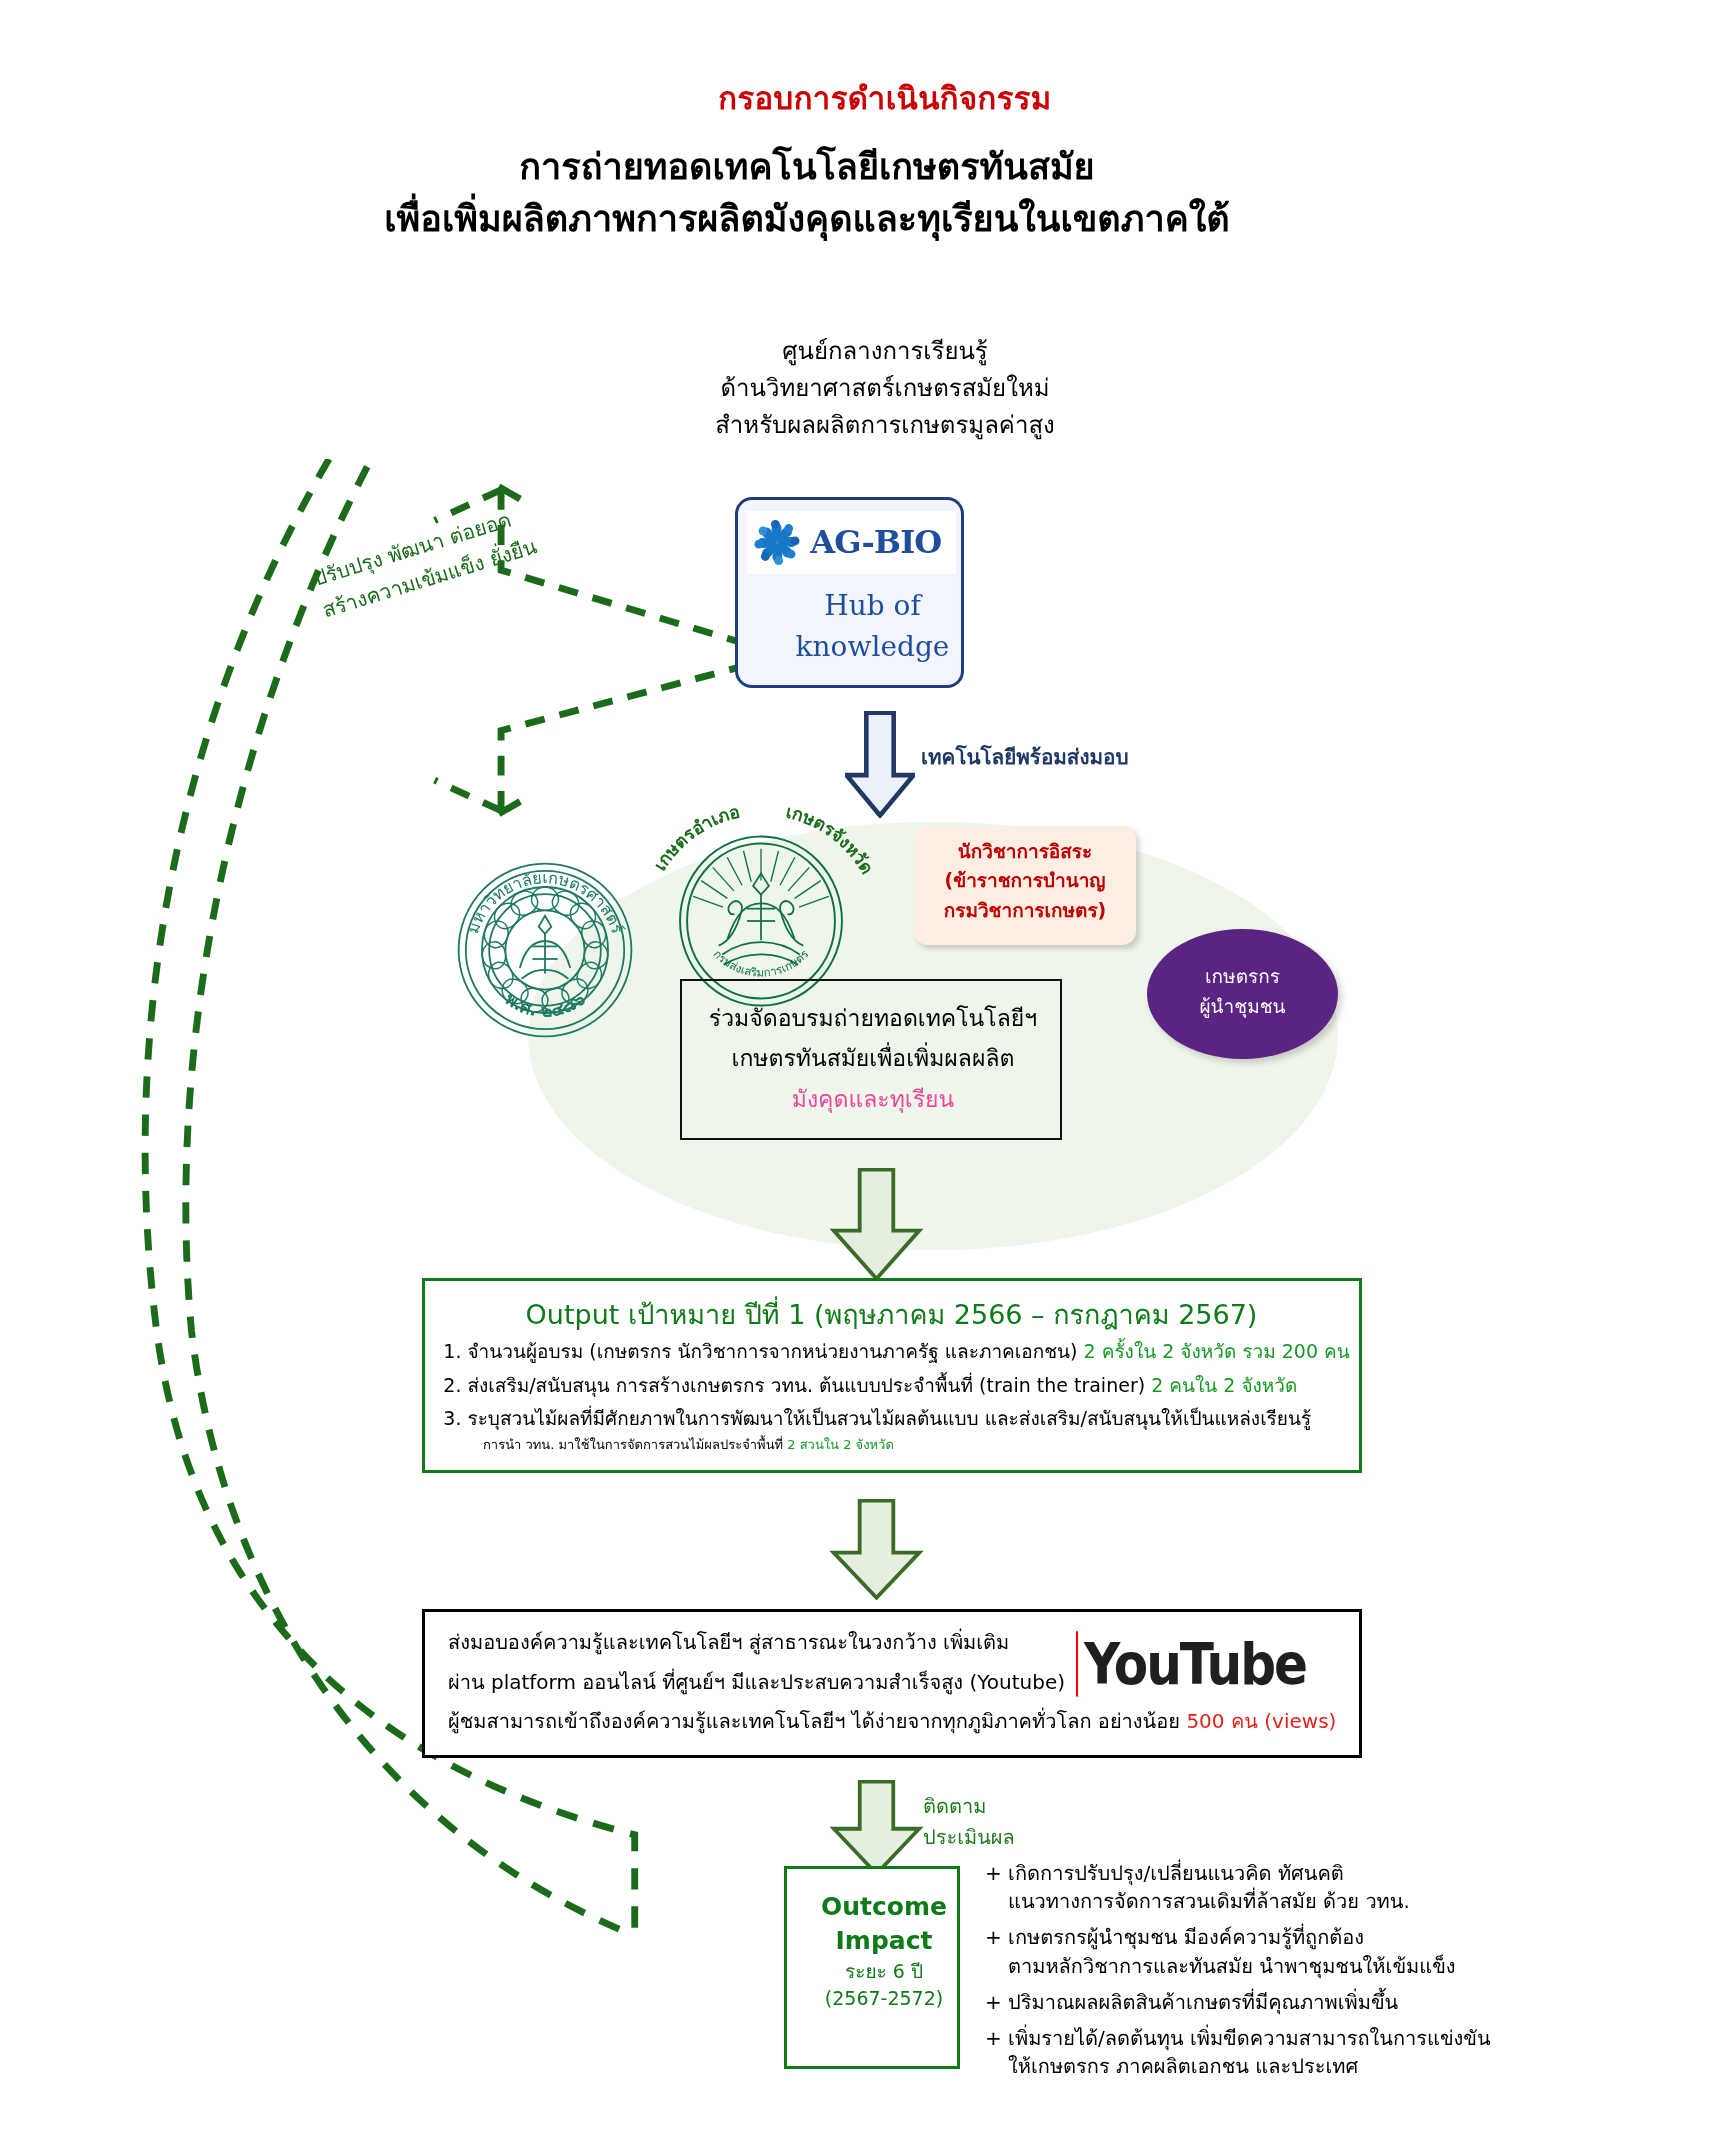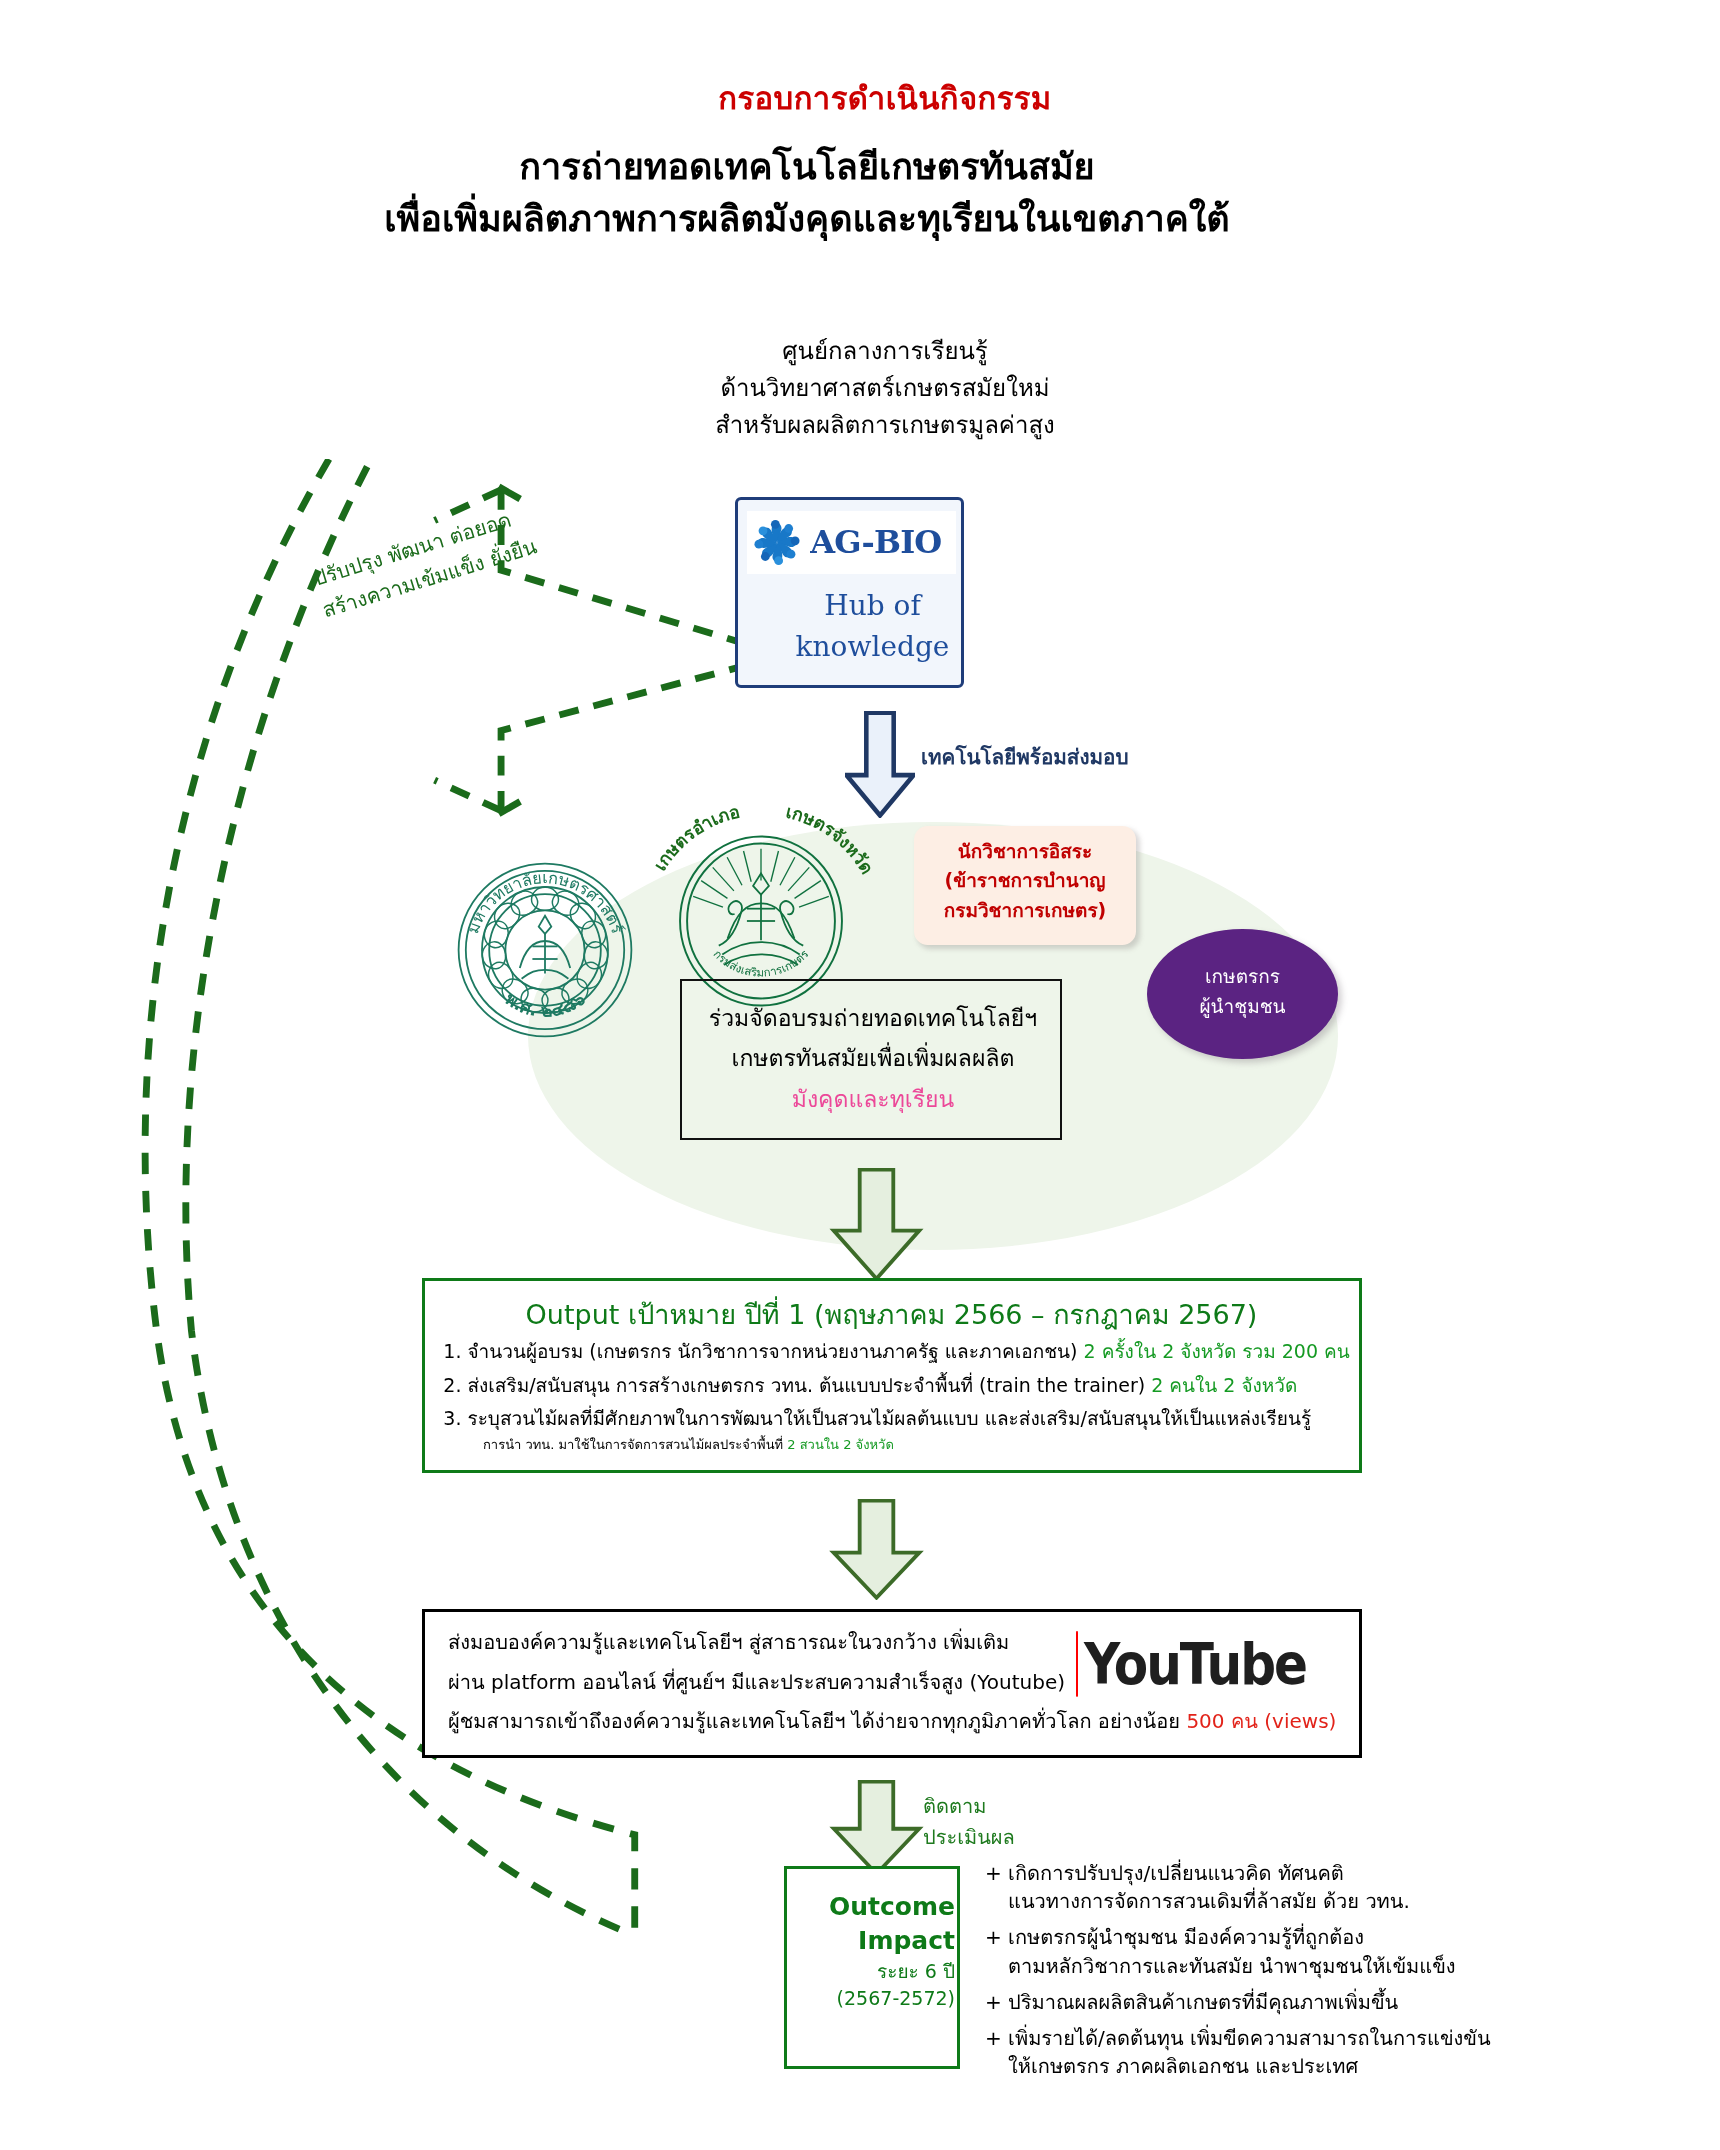--- a/index.html
+++ b/index.html
@@ -10,21 +10,21 @@
 
   
   #title-red{left:0;top:73px;width:1720px;font-size:31px;font-weight:bold;color:#CC0000;letter-spacing:0.4px;}
   #title-main{left:0;top:141px;width:1564px;font-size:36px;font-weight:bold;color:#000;line-height:1.45;}
 
   
   #hub-caption{left:554px;top:333px;width:612px;font-size:24px;line-height:1.55;color:#000;}
 
   
   #agbio-box{left:735px;top:497px;width:229px;height:191px;
-     border:3.1px solid #1F3D7A;border-radius:6px;background:#F2F6FC;box-sizing:border-box;}
+     border:3.1px solid #1F3D7A;border-radius:17px;background:#F2F6FC;box-sizing:border-box;}
   #agbio-logo-strip{position:absolute;left:9.2px;top:10.7px;width:209px;height:63px;background:#ffffff;
      display:flex;align-items:center;justify-content:flex-start;}
   #agbio-word{font-family:"DejaVu Serif","Liberation Serif",serif;font-weight:bold;font-size:32px;
      color:#1F4E9C;letter-spacing:-0.8px;margin-left:3.1px;}
   #agbio-hub{position:absolute;left:0;top:86px;width:229px;text-align:center;
      font-family:"DejaVu Serif","Liberation Serif",serif;font-weight:normal;font-size:28px;color:#1F4E9C;line-height:1.45;padding-left:20px;}
 
   
   #arrow-blue{left:845px;top:711px;width:70px;height:107px;}
   #arrow-blue-label{left:921px;top:740px;font-size:20.6px;font-weight:bold;color:#1F3864;white-space:nowrap;}
@@ -70,21 +70,21 @@
   #yt-play::after{content:"";position:absolute;left:35px;top:19px;border-left:27.5px solid #fff;
      border-top:13.8px solid transparent;border-bottom:13.8px solid transparent;}
   #yt-word{font-family:"DejaVu Sans","Liberation Sans",sans-serif;font-weight:bold;font-size:57px;
      color:#1F1F1F;margin-left:6.1px;letter-spacing:-2.3px;transform:scaleX(.88);transform-origin:left center;}
 
   
   #followup{left:923px;top:1791px;font-size:20px;color:#1E7A1E;line-height:1.55;}
 
   
   #outcome-box{left:784px;top:1866px;width:176px;height:203px;border:3.8px solid #0E7A18;box-sizing:border-box;background:#fff;}
-  #outcome-text{position:absolute;left:0;top:21.4px;width:168px;text-align:right;color:#0E7A18;}
+  #outcome-text{position:absolute;left:0;top:21.4px;width:168px;text-align:center;color:#0E7A18;padding-left:13px;}
   #outcome-text .big{font-size:25px;font-weight:bold;line-height:1.35;display:block;}
   #outcome-text .sml{font-size:19px;line-height:1.45;display:block;}
 
   
   #outcome-bullets{left:985px;top:1859px;width:719px;}
   .bullet{font-size:20px;line-height:1.42;color:#000;margin-bottom:7.6px;white-space:nowrap;}
   .bullet .ind{display:block;padding-left:23px;}
 </style>
 </head>
 <body>

